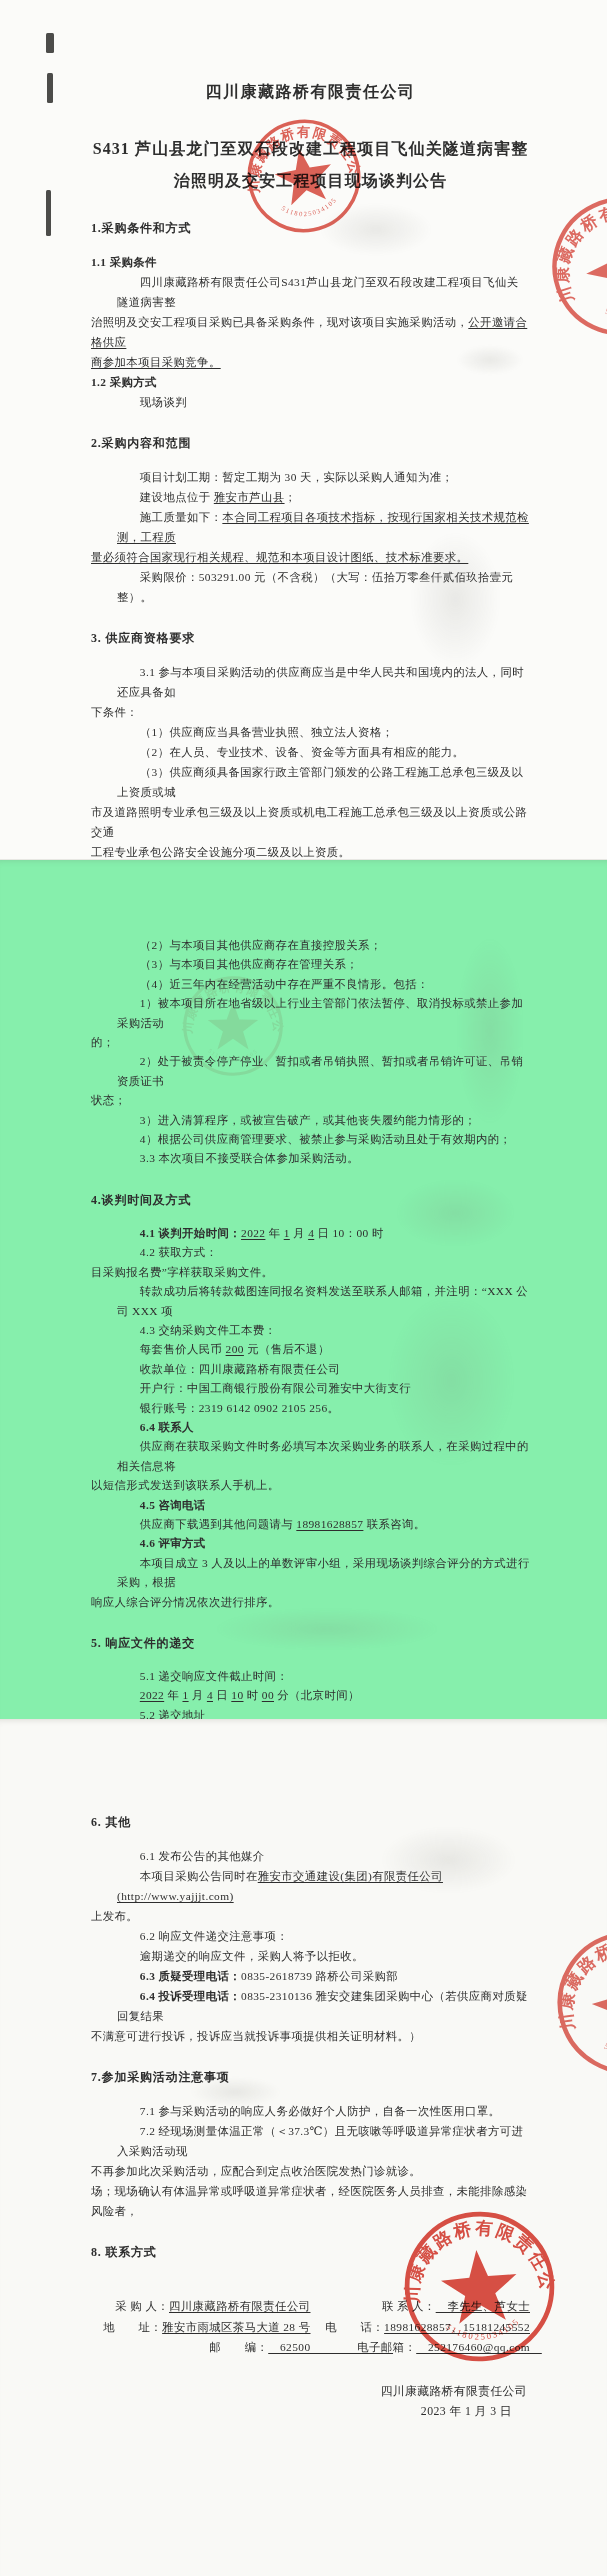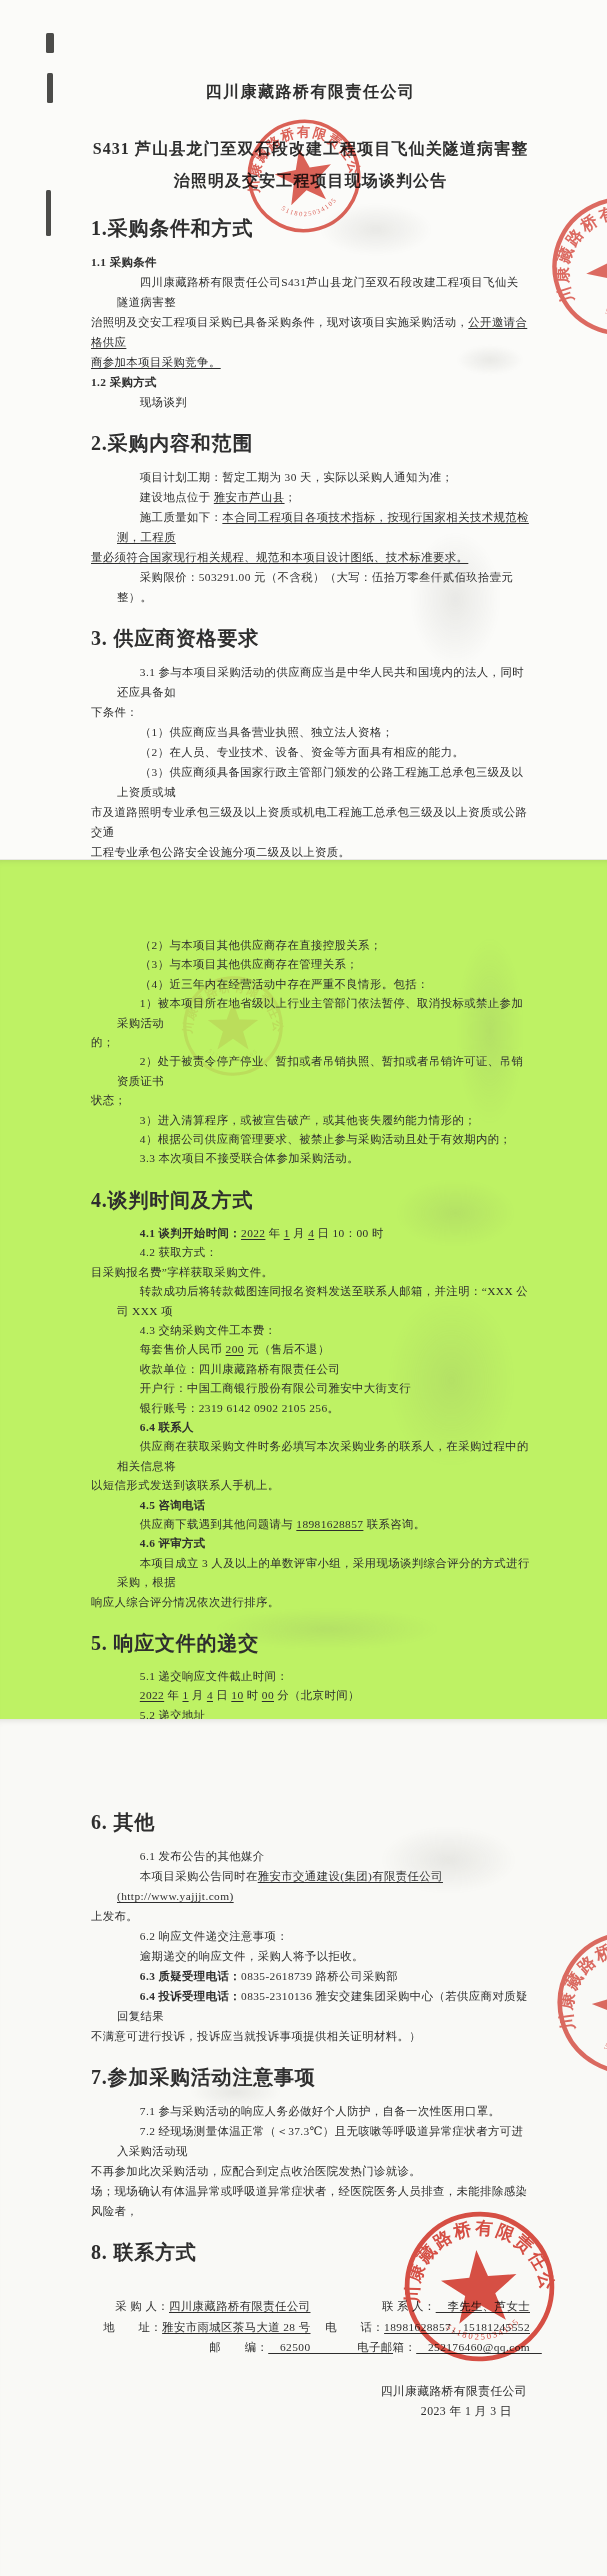--- a/index.html
+++ b/index.html
@@ -4,29 +4,29 @@
 <style>
   :root{
     --seal:#d9473c;
     --ink:#2e2e2e;
   }
   html,body{margin:0;padding:0;background:#ffffff;}
   body{width:607px;font-family:"Liberation Serif","DejaVu Serif",serif;}
   .scan{width:607px;height:2576px;position:relative;background:#fbfbf9;}
   .page{position:relative;width:607px;overflow:hidden;color:var(--ink);}
   .page1{height:859px;background:#fbfbf9;}
-  .page2{height:859px;background:#bef264;border-top:0.8px solid #e7e7e3;box-shadow:inset 0 5.3px 6.8px -5.3px rgba(90,90,85,.22);}
+  .page2{height:859px;background:#86efac;border-top:0.8px solid #e7e7e3;box-shadow:inset 0 5.3px 6.8px -5.3px rgba(90,90,85,.22);}
   .page3{height:859px;background:#f9f9f6;border-top:0.8px solid #e7e7e3;box-shadow:inset 0 5.3px 6.8px -5.3px rgba(90,90,85,.18);}
   .content{position:absolute;left:91px;width:439px;top:0;}
   .page1 .content{padding-top:80px;}
   .page2 .content{padding-top:76px;}
   .page3 .content{padding-top:71px;}
   .t1{font-size:16px;font-weight:bold;text-align:center;letter-spacing:1.5px;line-height:23px;}
   .t2{margin-top:30px;font-size:16px;font-weight:bold;text-align:center;line-height:32px;letter-spacing:1.1px;}
-  .h{font-size:20px;font-weight:bold;margin-top:20px;margin-bottom:12px;letter-spacing:0.8px;line-height:23px;}
+  .h{font-size:12px;font-weight:bold;margin-top:20px;margin-bottom:12px;letter-spacing:0.8px;line-height:23px;}
   .ln{font-size:11.4px;line-height:20px;letter-spacing:0.4px;}
   .page2 .ln{line-height:19.4px;}
   .ind{text-indent:2em;margin-left:26px;}
   .u{text-decoration:underline;text-underline-offset:2.3px;}
   .b{font-weight:bold;}
   .cols{display:flex;margin-top:32px;}
   .col{width:50%;text-align:right;}
   .col .ln{line-height:20.5px;}
   .sign{margin-top:23px;text-align:right;}
   .sign .ln{line-height:20.5px;font-size:11.8px;}

